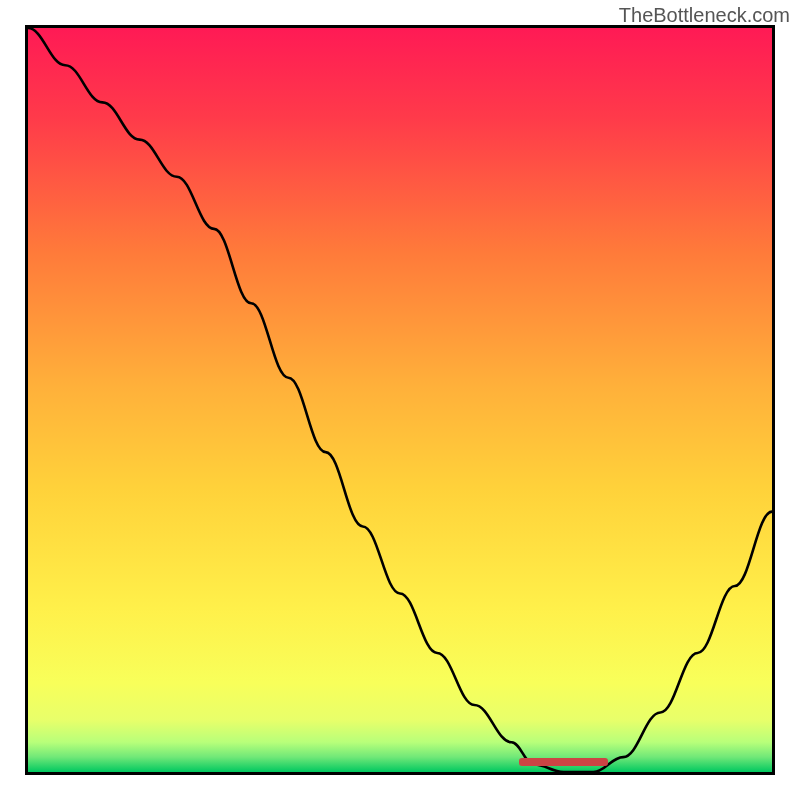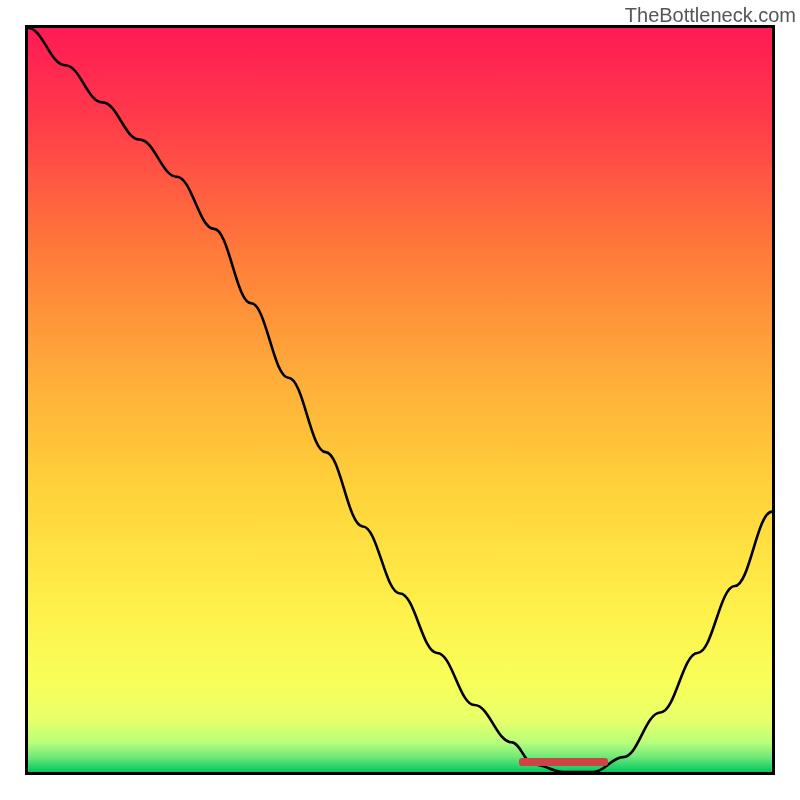--- a/index.html
+++ b/index.html
@@ -6,21 +6,21 @@
     margin: 0;
     padding: 0;
     width: 800px;
     height: 800px;
     position: relative;
     font-family: Arial, sans-serif;
   }
   .watermark {
     position: absolute;
     top: 4px;
-    right: 4px;
+    right: 10px;
     font-size: 20px;
     color: #555;
     font-weight: 500;
     z-index: 10;
   }
   .chart-frame {
     position: absolute;
     top: 25px;
     left: 25px;
     width: 750px;

